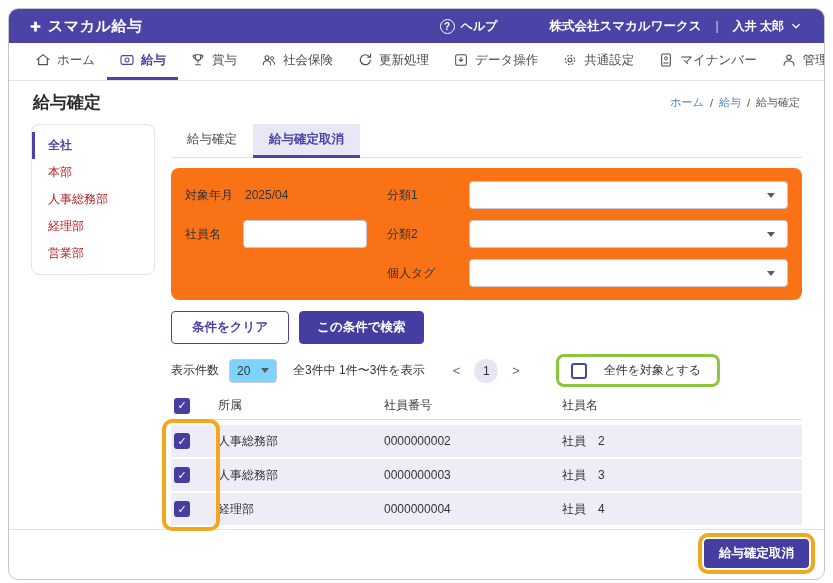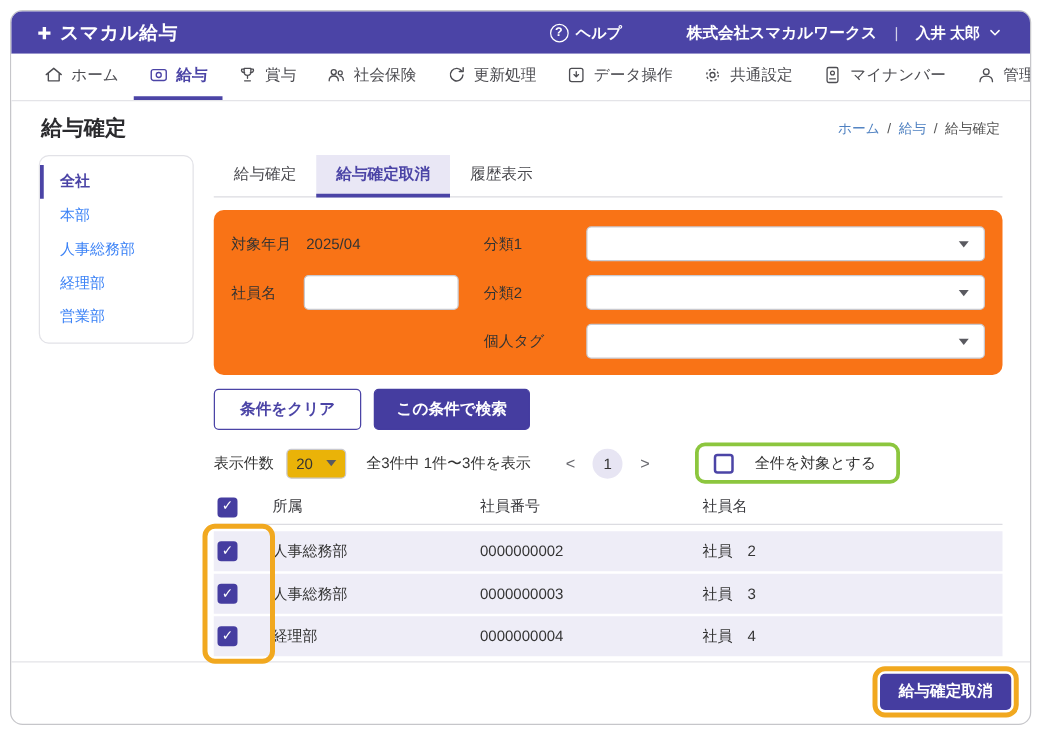--- a/index.html
+++ b/index.html
@@ -29,21 +29,21 @@
   
   main { padding:8px 22px 0; }
   .page-head { display:flex; justify-content:space-between; align-items:center; margin:2px 2px 10px; }
   .page-title { font-size:17px; font-weight:bold; color:#2b2b2e; margin:0; }
   .breadcrumb { font-size:11px; color:#555; display:flex; gap:6px; align-items:center; }
   .crumb-link { color:#4e80c1; cursor:pointer; }
 
   
   .content-row { display:flex; gap:16px; }
   .sidebar { width:124px; border:1px solid #e2e2e7; border-radius:8px; padding:7px 0; align-self:flex-start; background:#fff; }
-  .side-item { padding:5px 13px; font-size:12px; color:#3b82f6; border-left:3px solid transparent; cursor:pointer; }
+  .side-item { padding:5px 13px; font-size:12px; color:#b91c1c; border-left:3px solid transparent; cursor:pointer; }
   .side-item.active { color:#4b44a6; font-weight:bold; border-left-color:#4b44a6; }
 
   .main-col { flex:1; min-width:0; }
   .tabs { display:flex; border-bottom:1px solid #dcdce1; }
   .tab { padding:7px 16px; font-size:12.5px; color:#4a4a4f; border-bottom:3px solid transparent; margin-bottom:-1px; cursor:pointer; }
   .tab.active { color:#4b44a6; font-weight:bold; background:#e9e7f5; border-bottom-color:#4b44a6; }
 
   
   .filter-panel { background:#f97316; border-radius:8px; margin-top:10px; padding:13px 14px; display:grid;
     grid-template-columns:58px 126px 100px 1fr; row-gap:11px; align-items:center; font-size:12px; }
@@ -56,21 +56,21 @@
   .sel-value { font-size:12px; color:#333; }
 
   .filter-actions { display:flex; gap:10px; margin-top:11px; }
   .btn { border-radius:4px; font-size:12.5px; font-weight:bold; font-family:inherit; cursor:pointer; }
   .btn-outline { background:#fff; border:1px solid #4b44a6; color:#4b44a6; padding:7px 20px; }
   .btn-primary { background:#453da0; border:1px solid #453da0; color:#ffffff; padding:7px 17px; }
 
   
   .results { margin-top:10px; font-size:12px; }
   .pagination-row { display:flex; align-items:center; margin-bottom:5px; }
-  .page-size-select { width:48px; height:24px; border:1px solid #c9c9cf; border-radius:4px; background:#eab308; display:flex; align-items:center; justify-content:space-between; padding:0 7px; margin-left:10px; cursor:pointer; }
+  .page-size-select { width:48px; height:24px; border:1px solid #c9c9cf; border-radius:4px; background:#7dd3fc; display:flex; align-items:center; justify-content:space-between; padding:0 7px; margin-left:10px; cursor:pointer; }
   .count-text { margin-left:16px; color:#333; }
   .pg-arrow { color:#6a6a70; cursor:pointer; padding:2px 4px; font-size:13px; }
   .pg-prev { margin-left:24px; }
   .pg-page { margin-left:10px; width:24px; height:24px; border-radius:50%; background:#e7e5f3; display:flex; align-items:center; justify-content:center; cursor:pointer; color:#333; }
   .pg-next { margin-left:10px; }
   .select-all-frame { margin-left:32px; border:3px solid #8cc63e; border-radius:8px; padding:5px 16px 5px 12px; display:flex; align-items:center; gap:17px; }
   .select-all-frame label { cursor:pointer; color:#333; }
 
   .checkbox { width:16px; height:16px; border:2px solid #4b44a6; border-radius:3px; background:#fff; display:flex; align-items:center; justify-content:center; cursor:pointer; flex:0 0 auto; }
   .checkbox.checked { background:#453da0; border-color:#453da0; color:#fff; font-size:11px; }
@@ -203,21 +203,20 @@
         <div class="side-item">人事総務部</div>
         <div class="side-item">経理部</div>
         <div class="side-item">営業部</div>
       </aside>
 
       <section class="main-col">
 
         <div class="tabs">
           <div class="tab">給与確定</div>
           <div class="tab active">給与確定取消</div>
-          <div class="tab">履歴表示</div>
         </div>
 
         <div class="filter-panel">
           <div class="f-label">対象年月</div>
           <div class="f-value">2025/04</div>
           <div class="f-label indent">分類1</div>
           <div class="select-box">
             <span class="sel-value"></span>
             <span class="caret"></span>
           </div>

